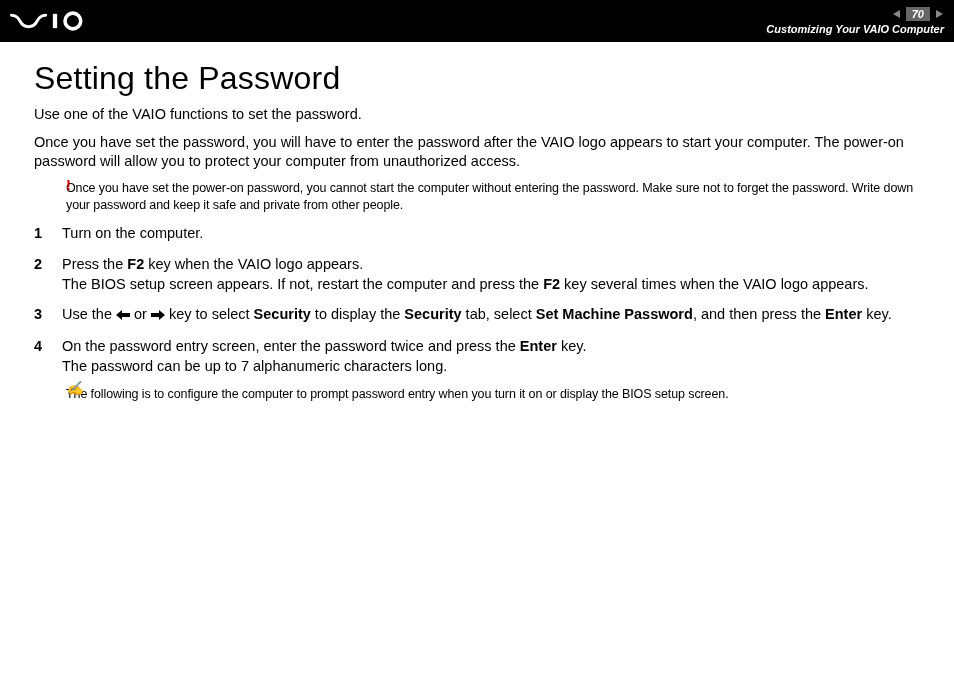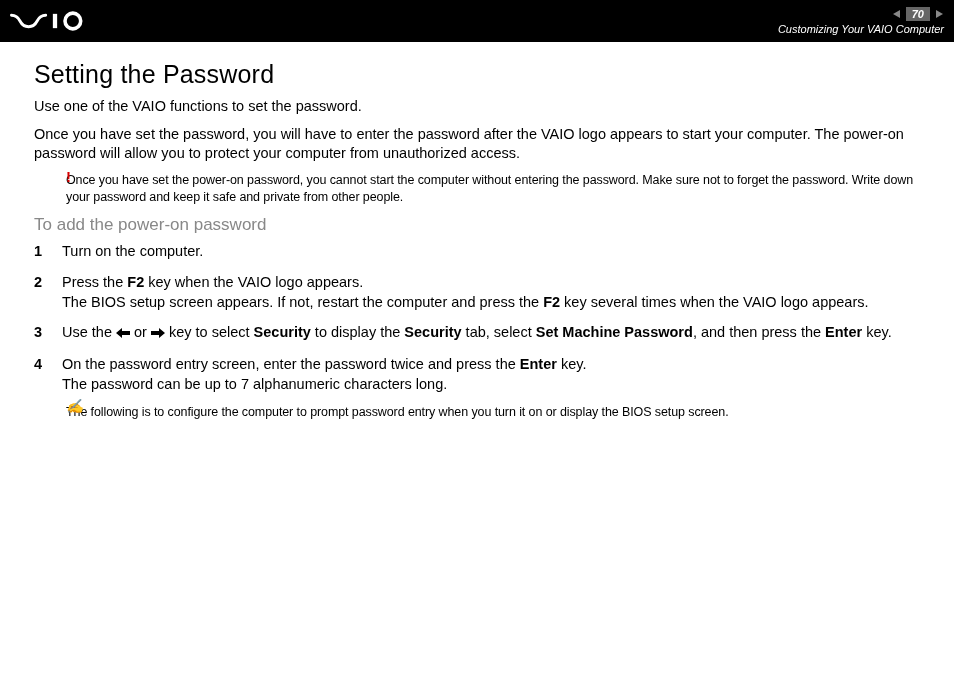--- a/index.html
+++ b/index.html
@@ -5,23 +5,23 @@
   html,body{margin:0;padding:0;font-family:Arial,Helvetica,sans-serif;background:#fff;color:#000;}
   .page{width:954px;height:674px;position:relative;overflow:hidden;}
   .header{background:#000;color:#fff;height:42px;display:flex;align-items:center;justify-content:space-between;padding:0 10px;}
   .logo{display:flex;align-items:center;}
   .logo svg{height:20px;}
   .header-right{display:flex;flex-direction:column;align-items:flex-end;font-size:11px;line-height:1.1;}
   .page-nav{display:flex;align-items:center;gap:4px;}
   .page-num-box{background:#666;color:#fff;padding:1px 6px;font-size:11px;font-style:italic;font-weight:bold;}
   .nav-arrow{display:inline-flex;align-items:center;}
   .nav-arrow svg{width:10px;height:10px;}
-  .breadcrumb{font-weight:normal;font-style:italic;margin-top:2px;}
+  .breadcrumb{font-weight:bold;font-style:italic;margin-top:2px;}
   .content{padding:18px 34px 0 34px;}
-  h1{font-size:25px;font-weight:400;margin:0 0 8px 0;letter-spacing:0.2px;}
+  h1{font-size:32px;font-weight:400;margin:0 0 8px 0;letter-spacing:0.2px;}
   .para{font-size:14.5px;line-height:1.35;margin:0 0 8px 0;}
   h2{font-size:20px;font-weight:400;color:#1a3fd8;margin:14px 0 8px 0;}
   .note-block{padding-left:32px;position:relative;margin-bottom:10px;}
   .warn-mark{position:absolute;left:32px;top:-4px;color:#d90000;font-weight:bold;font-size:15px;}
   .note-text{font-family:Arial,Helvetica,sans-serif;font-size:12.5px;line-height:1.35;margin:0 0 10px 0;}
   .note-text.condensed{font-stretch:condensed;letter-spacing:-0.1px;}
   h3{font-size:17px;font-weight:400;color:#888;margin:8px 0 6px 0;}
   ol.steps{list-style:none;margin:0;padding:0;}
   ol.steps li{display:flex;align-items:flex-start;font-size:14.5px;line-height:1.4;margin-bottom:10px;}
   ol.steps li .num{font-weight:bold;width:28px;flex-shrink:0;}
@@ -66,21 +66,20 @@
     <h1>Setting the Password</h1>
     <p class="para">Use one of the VAIO functions to set the password.</p>
     <p class="para">Once you have set the password, you will have to enter the password after the VAIO logo appears to start your computer. The power-on password will allow you to protect your computer from unauthorized access.</p>
 
 
     <div class="note-block">
       <div class="warn-mark">!</div>
       <p class="note-text condensed">Once you have set the power-on password, you cannot start the computer without entering the password. Make sure not to forget the password. Write down your password and keep it safe and private from other people.</p>
     </div>
 
-    <h3>To add the power-on password</h3>
 
     <ol class="steps">
       <li>
         <span class="num">1</span>
         <span class="txt">Turn on the computer.</span>
       </li>
       <li>
         <span class="num">2</span>
         <span class="txt"><span>Press the </span><b>F2</b><span style="white-space:pre-line;"> key when the VAIO logo appears.
 The BIOS setup screen appears. If not, restart the computer and press the </span><b>F2</b><span> key several times when the VAIO logo appears.</span></span>

